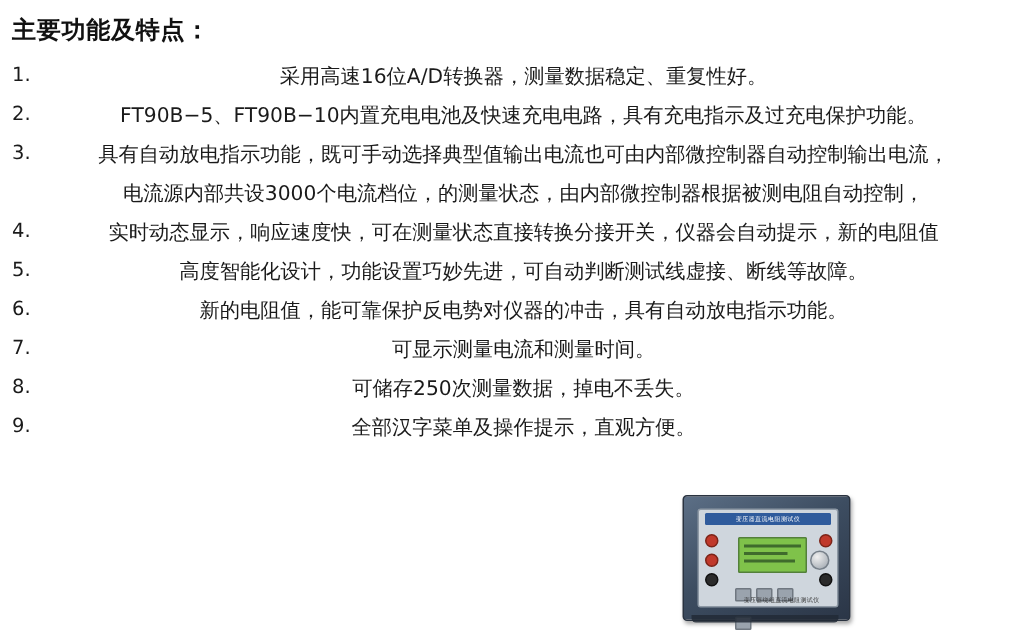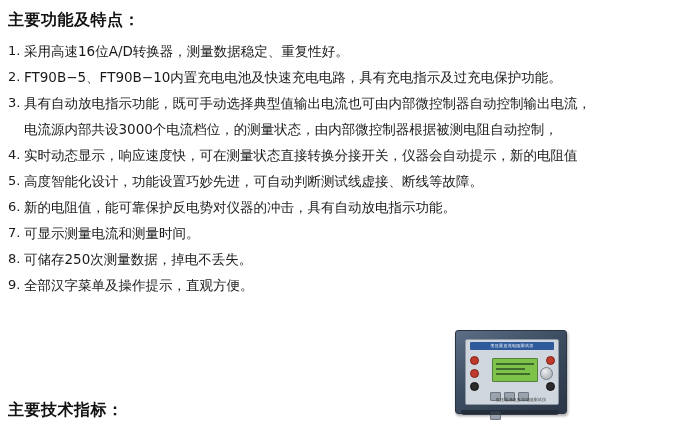--- a/index.html
+++ b/index.html
@@ -59,20 +59,21 @@
   }
   .item-num {
     flex: 0 0 auto;
     width: 16px;
     text-align: left;
     font-size: 13px;
     color: #1a1a1a;
   }
   .item-body {
     flex: 1 1 auto;
+    text-align: center;
   }
   .line {
     display: block;
     white-space: nowrap;
   }
   .bold-seg {
     font-weight: bold;
   }
   .device {
     position: absolute;
@@ -293,15 +294,14 @@
         <div class="knob"></div>
         <div class="btn-row">
           <b></b><b></b><b></b><b></b>
         </div>
         <div class="device-label">变压器绕组直流电阻测试仪</div>
       </div>
     </div>
     <div class="device-foot"></div>
   </div>
 
-  <div class="heading heading-spec">主要技术指标：</div>
 
 </div>
 
 </body></html>

